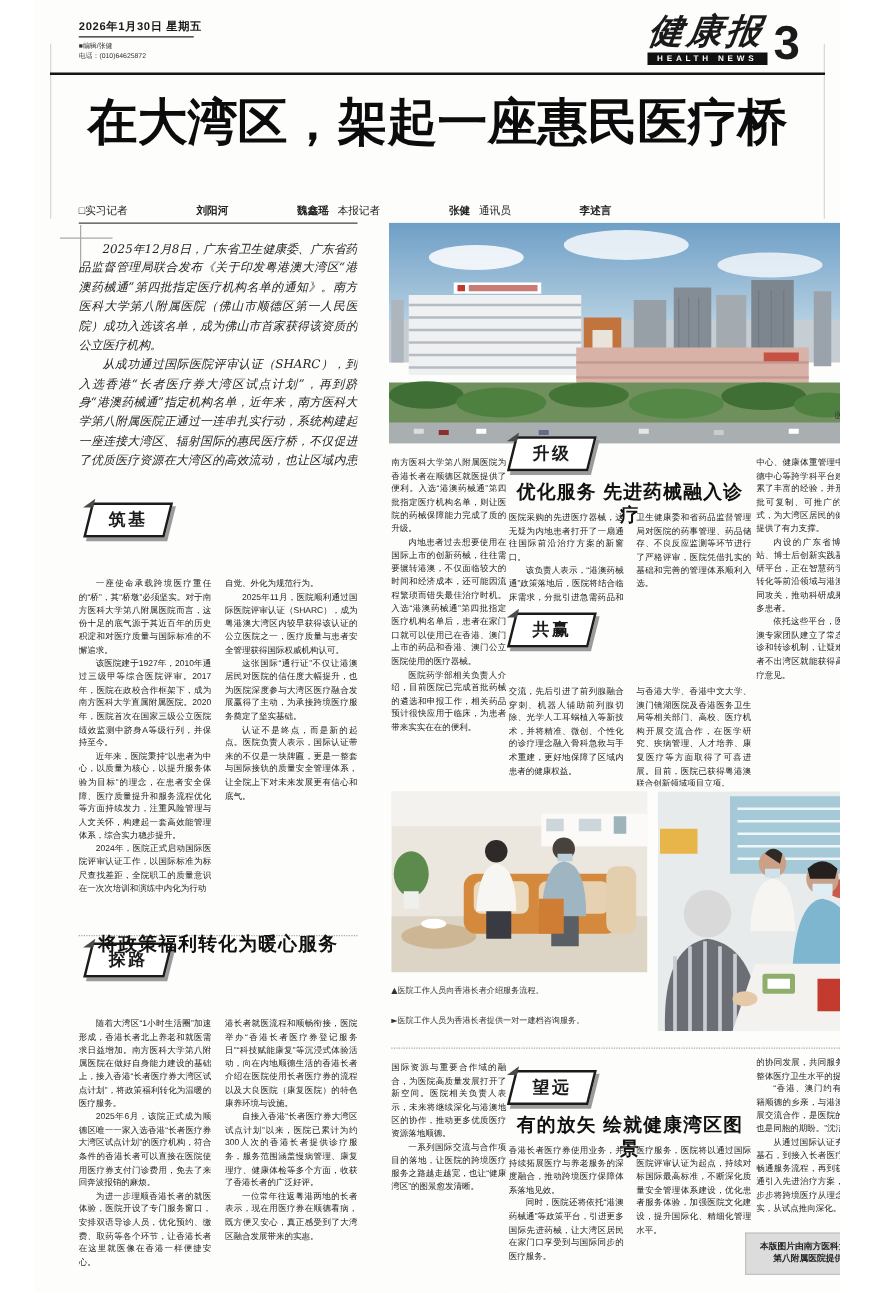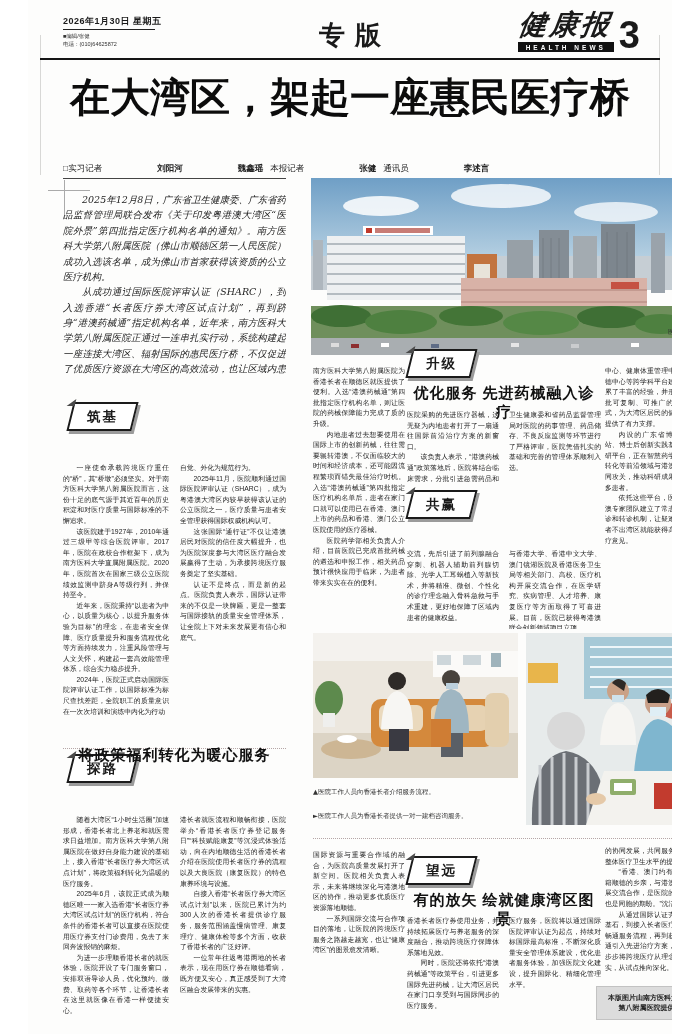--- a/index.html
+++ b/index.html
@@ -72,21 +72,20 @@
 
 <div class="page">
 
   <div class="edge-mark" style="left:12px; top:35px; width:1px; height:140px;"></div>
   <div class="edge-mark" style="right:12px; top:35px; width:1px; height:140px;"></div>
 
   <div class="hdr-date">2026年1月30日 星期五</div>
   <div class="hdr-date-rule"></div>
   <div class="hdr-editor">■编辑/张健</div>
   <div class="hdr-phone">电话：(010)64625872</div>
-  <div class="hdr-section">专版</div>
 
   <div class="masthead">
     <div class="mast-left">
       <div class="mast-name">健康报</div>
       <div class="mast-en">HEALTH NEWS</div>
     </div>
     <div class="mast-page">3</div>
   </div>
   <div class="hdr-rule"></div>
 
@@ -98,21 +97,21 @@
     <span>本报记者</span>
     <span class="nm">张健</span>
     <span>通讯员</span>
     <span class="nm">李述言</span>
   </div>
   <div class="byline-rule"></div>
 
   <div class="intro-bracket-h"></div>
   <div class="intro-bracket-v"></div>
   <div class="intro">
-      <p>2025年12月8日，广东省卫生健康委、广东省药品监督管理局联合发布《关于印发粤港澳大湾区“医院外景”第四批指定医疗机构名单的通知》。南方医科大学第八附属医院（佛山市顺德区第一人民医院）成功入选该名单，成为佛山市首家获得该资质的公立医疗机构。</p>
+      <p>2025年12月8日，广东省卫生健康委、广东省药品监督管理局联合发布《关于印发粤港澳大湾区“港澳药械通”第四批指定医疗机构名单的通知》。南方医科大学第八附属医院（佛山市顺德区第一人民医院）成功入选该名单，成为佛山市首家获得该资质的公立医疗机构。</p>
       <p>从成功通过国际医院评审认证（SHARC），到入选香港“长者医疗券大湾区试点计划”，再到跻身“港澳药械通”指定机构名单，近年来，南方医科大学第八附属医院正通过一连串扎实行动，系统构建起一座连接大湾区、辐射国际的惠民医疗桥，不仅促进了优质医疗资源在大湾区的高效流动，也让区域内患者在家门口享受到更高水平的诊疗服务。</p>
     </div>
 
   <div class="photo" style="left:283px; top:178px; width:362px; height:177px;">
     <svg width="362" height="177" viewBox="0 0 362 177" xmlns="http://www.w3.org/2000/svg">
       <defs>
         <linearGradient id="sky" x1="0" y1="0" x2="0" y2="1">
           <stop offset="0" stop-color="#6f9fc6"></stop>
             <stop offset="1" stop-color="#cfe2ec"></stop>
         </linearGradient>

